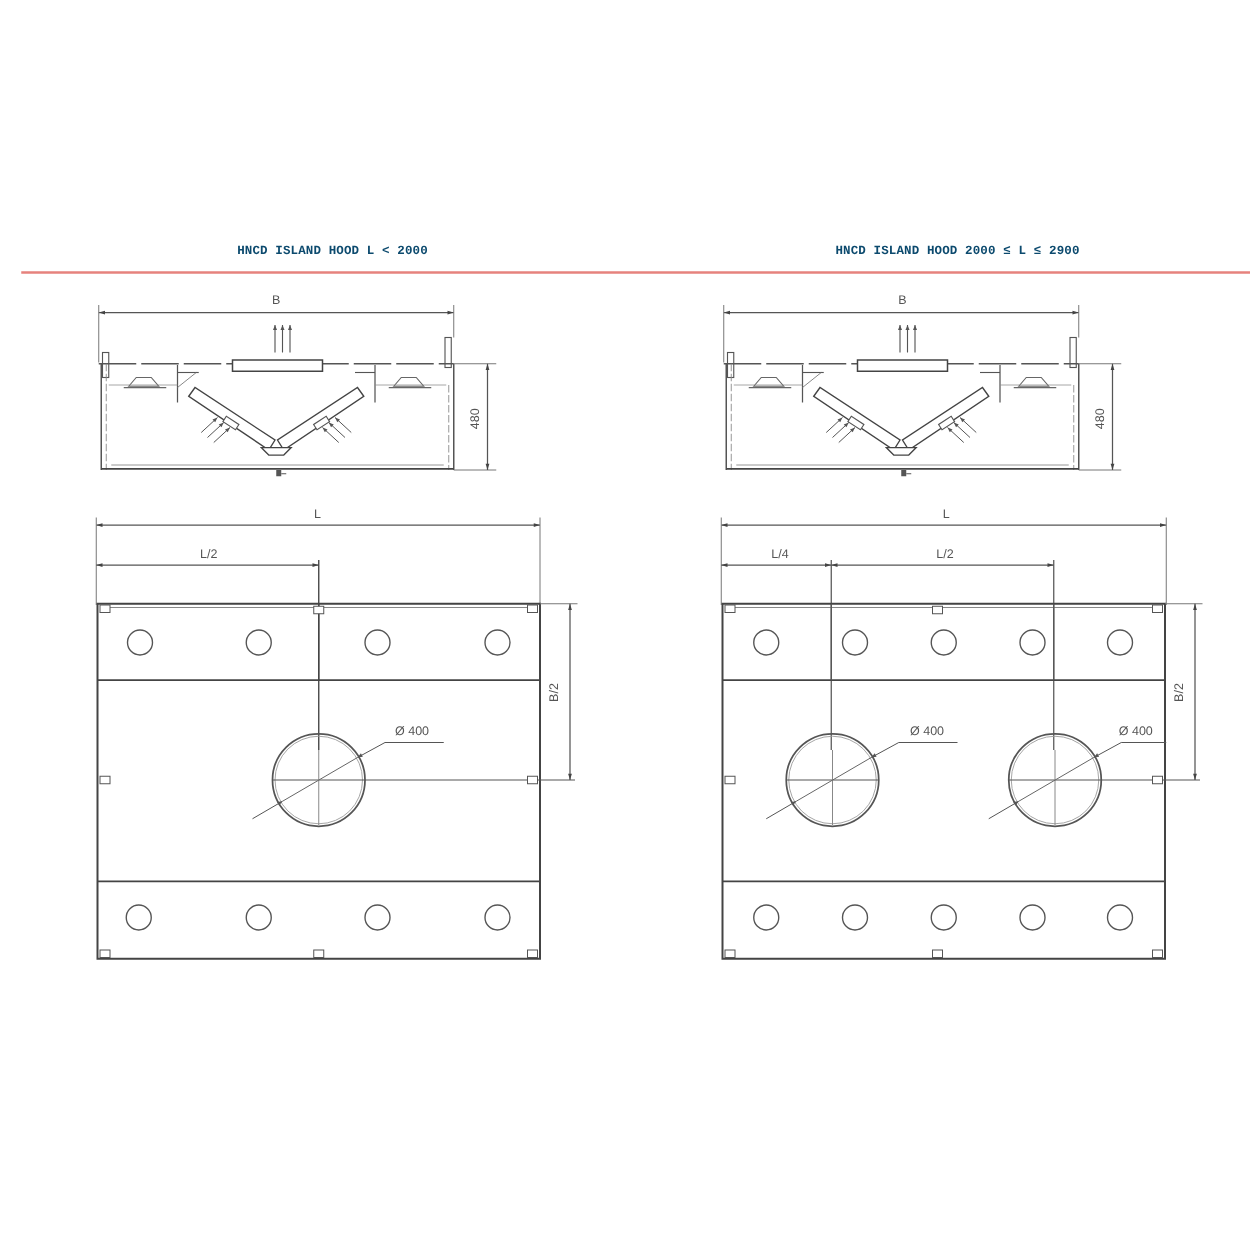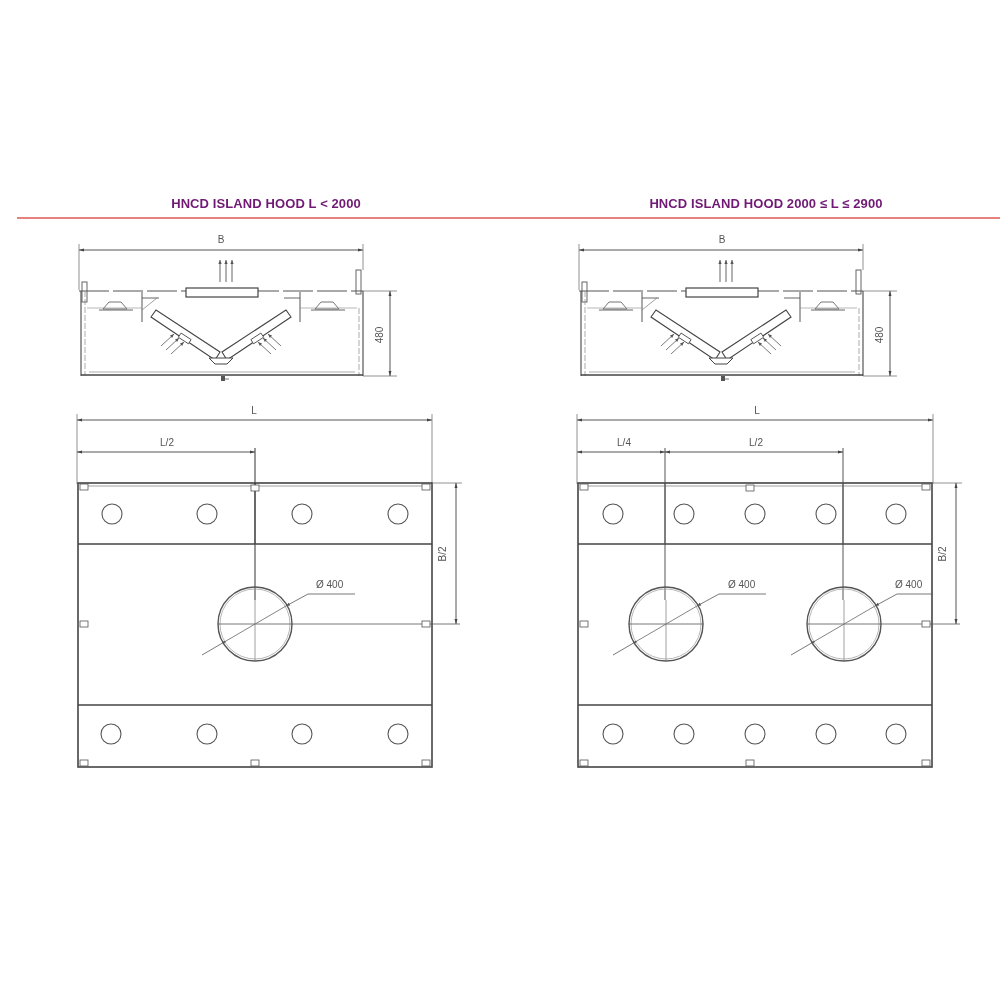--- a/index.html
+++ b/index.html
@@ -1,19 +1,19 @@
 <!DOCTYPE html>
 <html><head>
   <meta charset="utf-8">
   <style>
     html, body { margin: 0; padding: 0; background: #ffffff; }
     body { width: 1000px; height: 1000px; position: relative; overflow: hidden;
            font-family: "Liberation Sans", sans-serif; }
-    .title { position: absolute; top: 196px; font-weight: bold; font-size: 13px;
-             color: #701a75; white-space: nowrap; letter-spacing: 0.1px; }
+    .title { position: absolute; top: 196px; font-weight: bold; font-size: 10px;
+             color: #0c4a6e; white-space: nowrap; letter-spacing: 0.1px; font-family: Liberation Mono, monospace; }
     .title-left { left: 0; width: 532px; text-align: center; }
     .title-right { left: 500px; width: 532px; text-align: center; }
     .divider { position: absolute; left: 17px; right: 0; top: 217px; height: 2px; background: #e6827d; }
     svg.drawing { position: absolute; left: 0; top: 0; }
     svg text { font-family: "Liberation Sans", sans-serif; fill: #555; }
   </style>
 </head>
 <body>
 
 <div class="title title-left">HNCD ISLAND HOOD L &lt; 2000</div>

